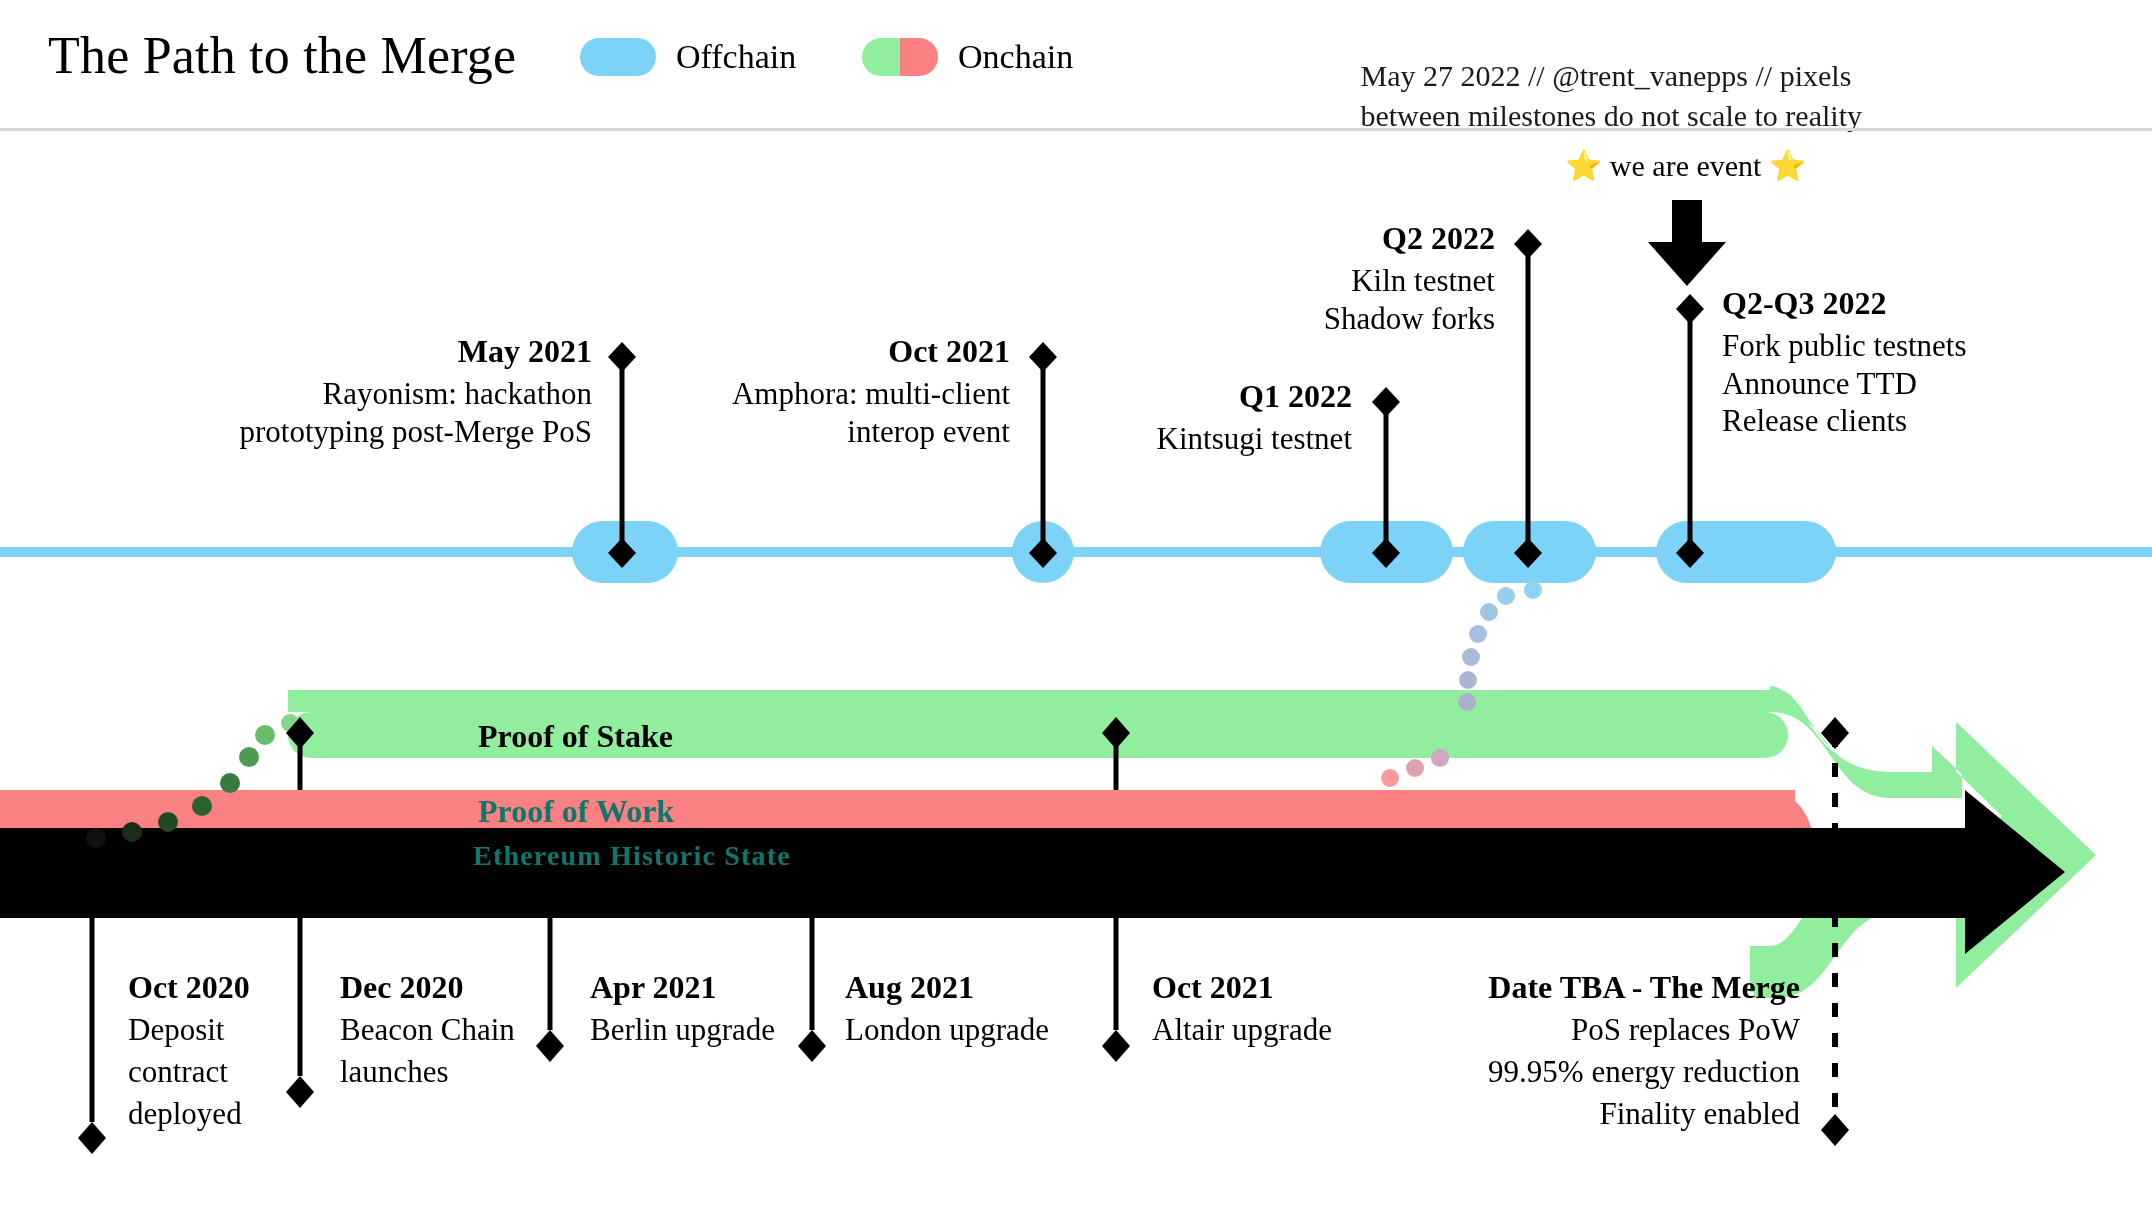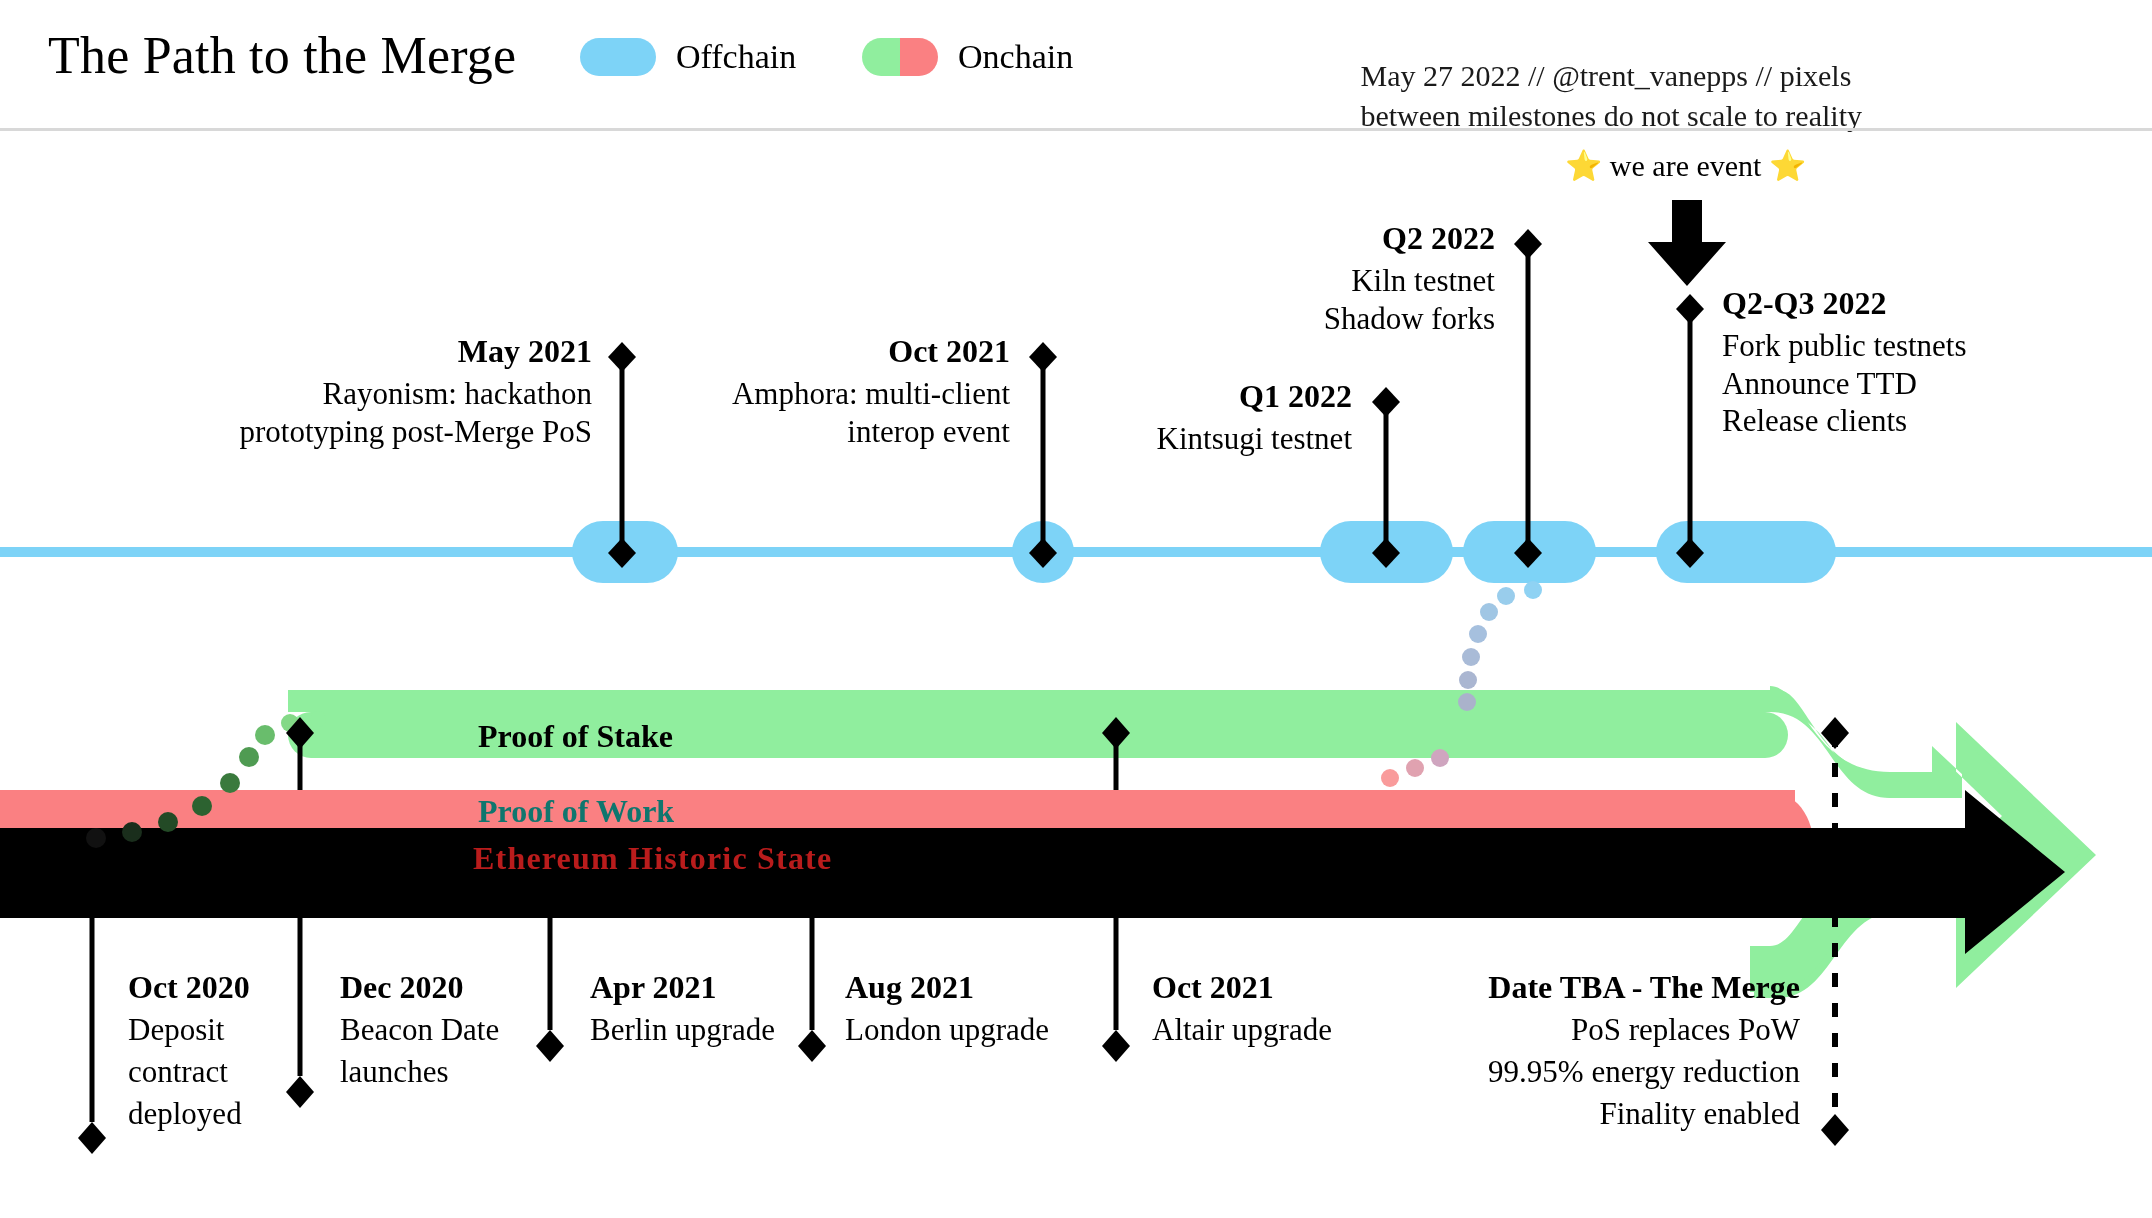--- a/index.html
+++ b/index.html
@@ -54,21 +54,21 @@
   .milestone-label .m-date { font-weight: bold; font-size: 32px; display: block; margin-bottom: 5px;}
   .milestone-label .m-line { font-size: 31px; display: block; white-space: nowrap; }
   .align-right { text-align: right; }
   .align-left  { text-align: left; }
 
   .bar-text {
     position: absolute; font-weight: bold; white-space: nowrap;
   }
   #pos-text { font-size: 32px; color: #000; }
   #pow-text { font-size: 32px; color: #0f766e; }
-  #hist-text { font-size: 32px; color: #b91c1c; letter-spacing: 1.2px; }
+  #hist-text { font-size: 28px; color: #0f766e; letter-spacing: 1.2px; }
 
   
   .bottom-label { position: absolute; color: #000; line-height: 1.35; }
   .bottom-label .b-date { font-weight: bold; font-size: 32px; display: block; }
   .bottom-label .b-line { font-size: 31px; display: block; white-space: nowrap; }
 
   svg.overlay { position: absolute; left: 0; top: 0; width: 2152px; height: 1218px; pointer-events: none; }
 </style>
 </head>
 <body>
@@ -244,21 +244,21 @@
 
   <div class="bottom-label align-left" style="left:128px; top:966px;">
     <span class="b-date">Oct 2020</span>
     <span class="b-line">Deposit</span>
     <span class="b-line">contract</span>
     <span class="b-line">deployed</span>
   </div>
 
   <div class="bottom-label align-left" style="left:340px; top:966px;">
     <span class="b-date">Dec 2020</span>
-    <span class="b-line">Beacon Date</span>
+    <span class="b-line">Beacon Chain</span>
     <span class="b-line">launches</span>
   </div>
 
   <div class="bottom-label align-left" style="left:590px; top:966px;">
     <span class="b-date">Apr 2021</span>
     <span class="b-line">Berlin upgrade</span>
   </div>
 
   <div class="bottom-label align-left" style="left:845px; top:966px;">
     <span class="b-date">Aug 2021</span>

